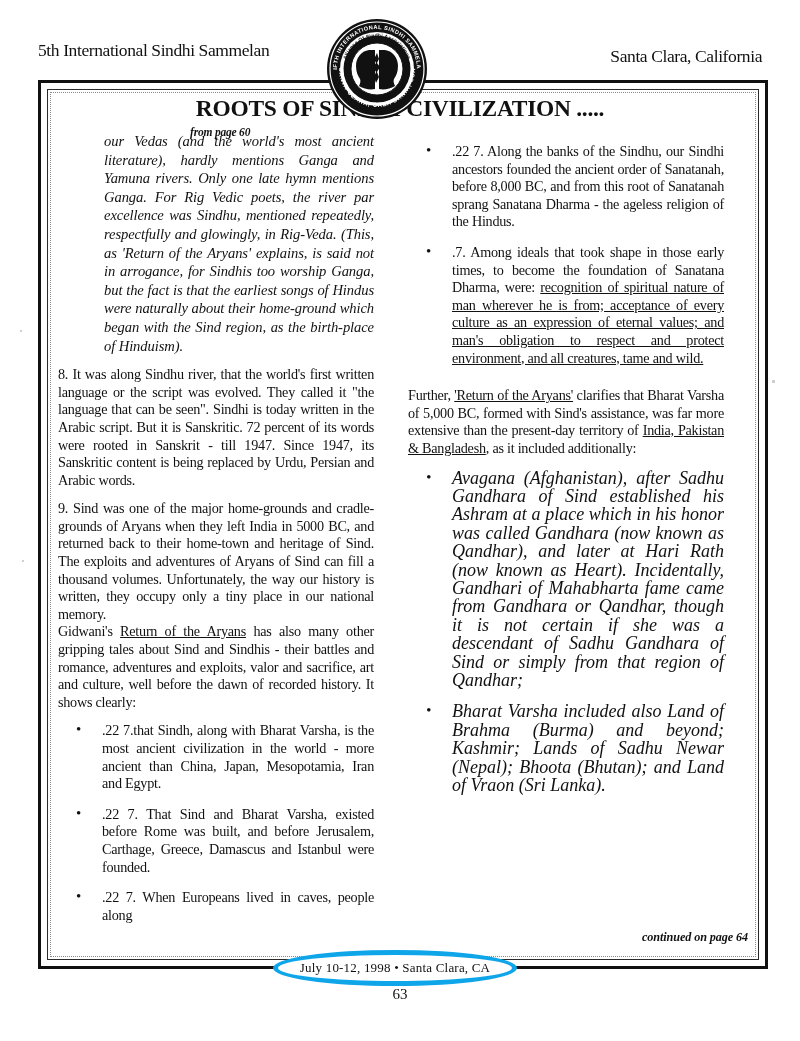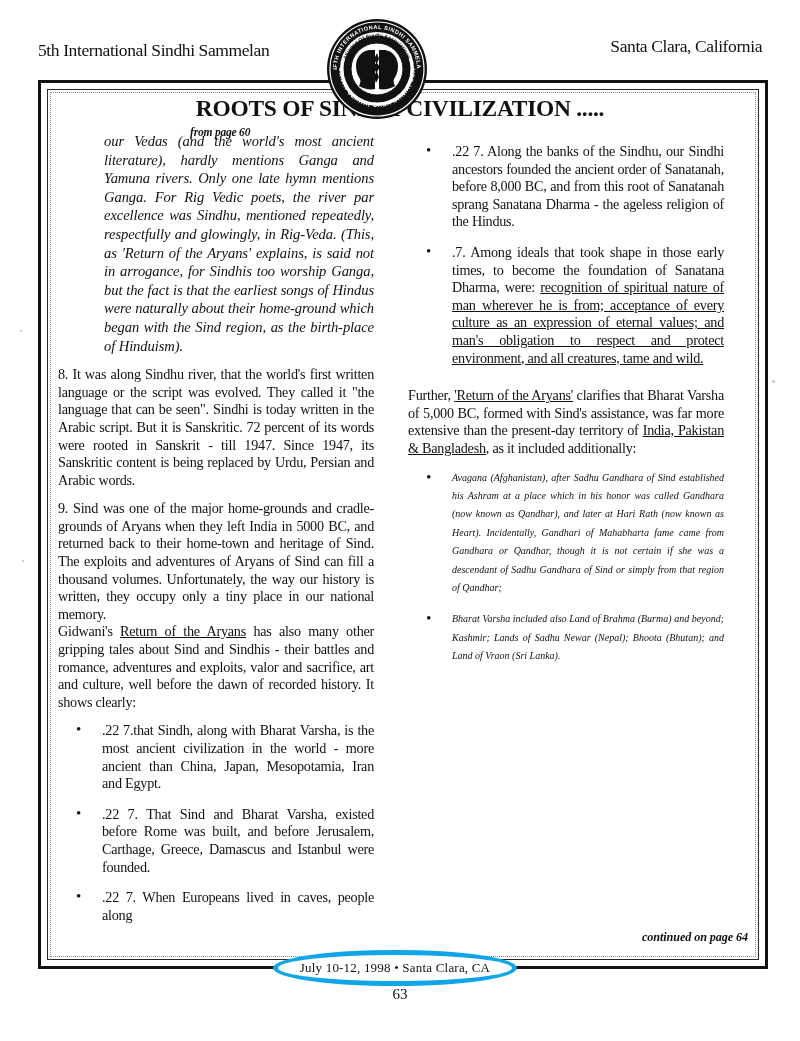--- a/index.html
+++ b/index.html
@@ -13,21 +13,21 @@
 
   
   .masthead{
     position:absolute;left:38px;top:34px;width:724px;height:46px;
   }
   .mast-left{
     position:absolute;left:0;top:6px;
     font-size:17.5px;letter-spacing:-0.4px;white-space:nowrap;
   }
   .mast-right{
-    position:absolute;right:0;top:2px;
+    position:absolute;right:0;top:12px;
     font-size:17.5px;letter-spacing:-0.4px;white-space:nowrap;margin-left:16px;
   }
 
   
   .seal{
     position:absolute;left:325px;top:17px;width:104px;height:104px;
     z-index:6;
   }
   .seal svg{display:block;}
 
@@ -97,21 +97,21 @@
     text-align:justify;
     letter-spacing:-0.25px;
   }
   ul.bullets li:before{
     content:"\2022";
     position:absolute;left:18px;top:-1px;
     font-size:15px;
   }
   ul.bullets.ital li{
     font-style:italic;
-    font-size:10px;line-height:18.4px;
+    font-size:18px;line-height:18.4px;
     letter-spacing:0px;
   }
 
   
   .footer-rule{
     position:absolute;left:38px;top:966px;width:724px;height:3px;
     background:#111;
   }
   .footer-oval{
     position:absolute;left:273px;top:950px;width:234px;height:26px;

